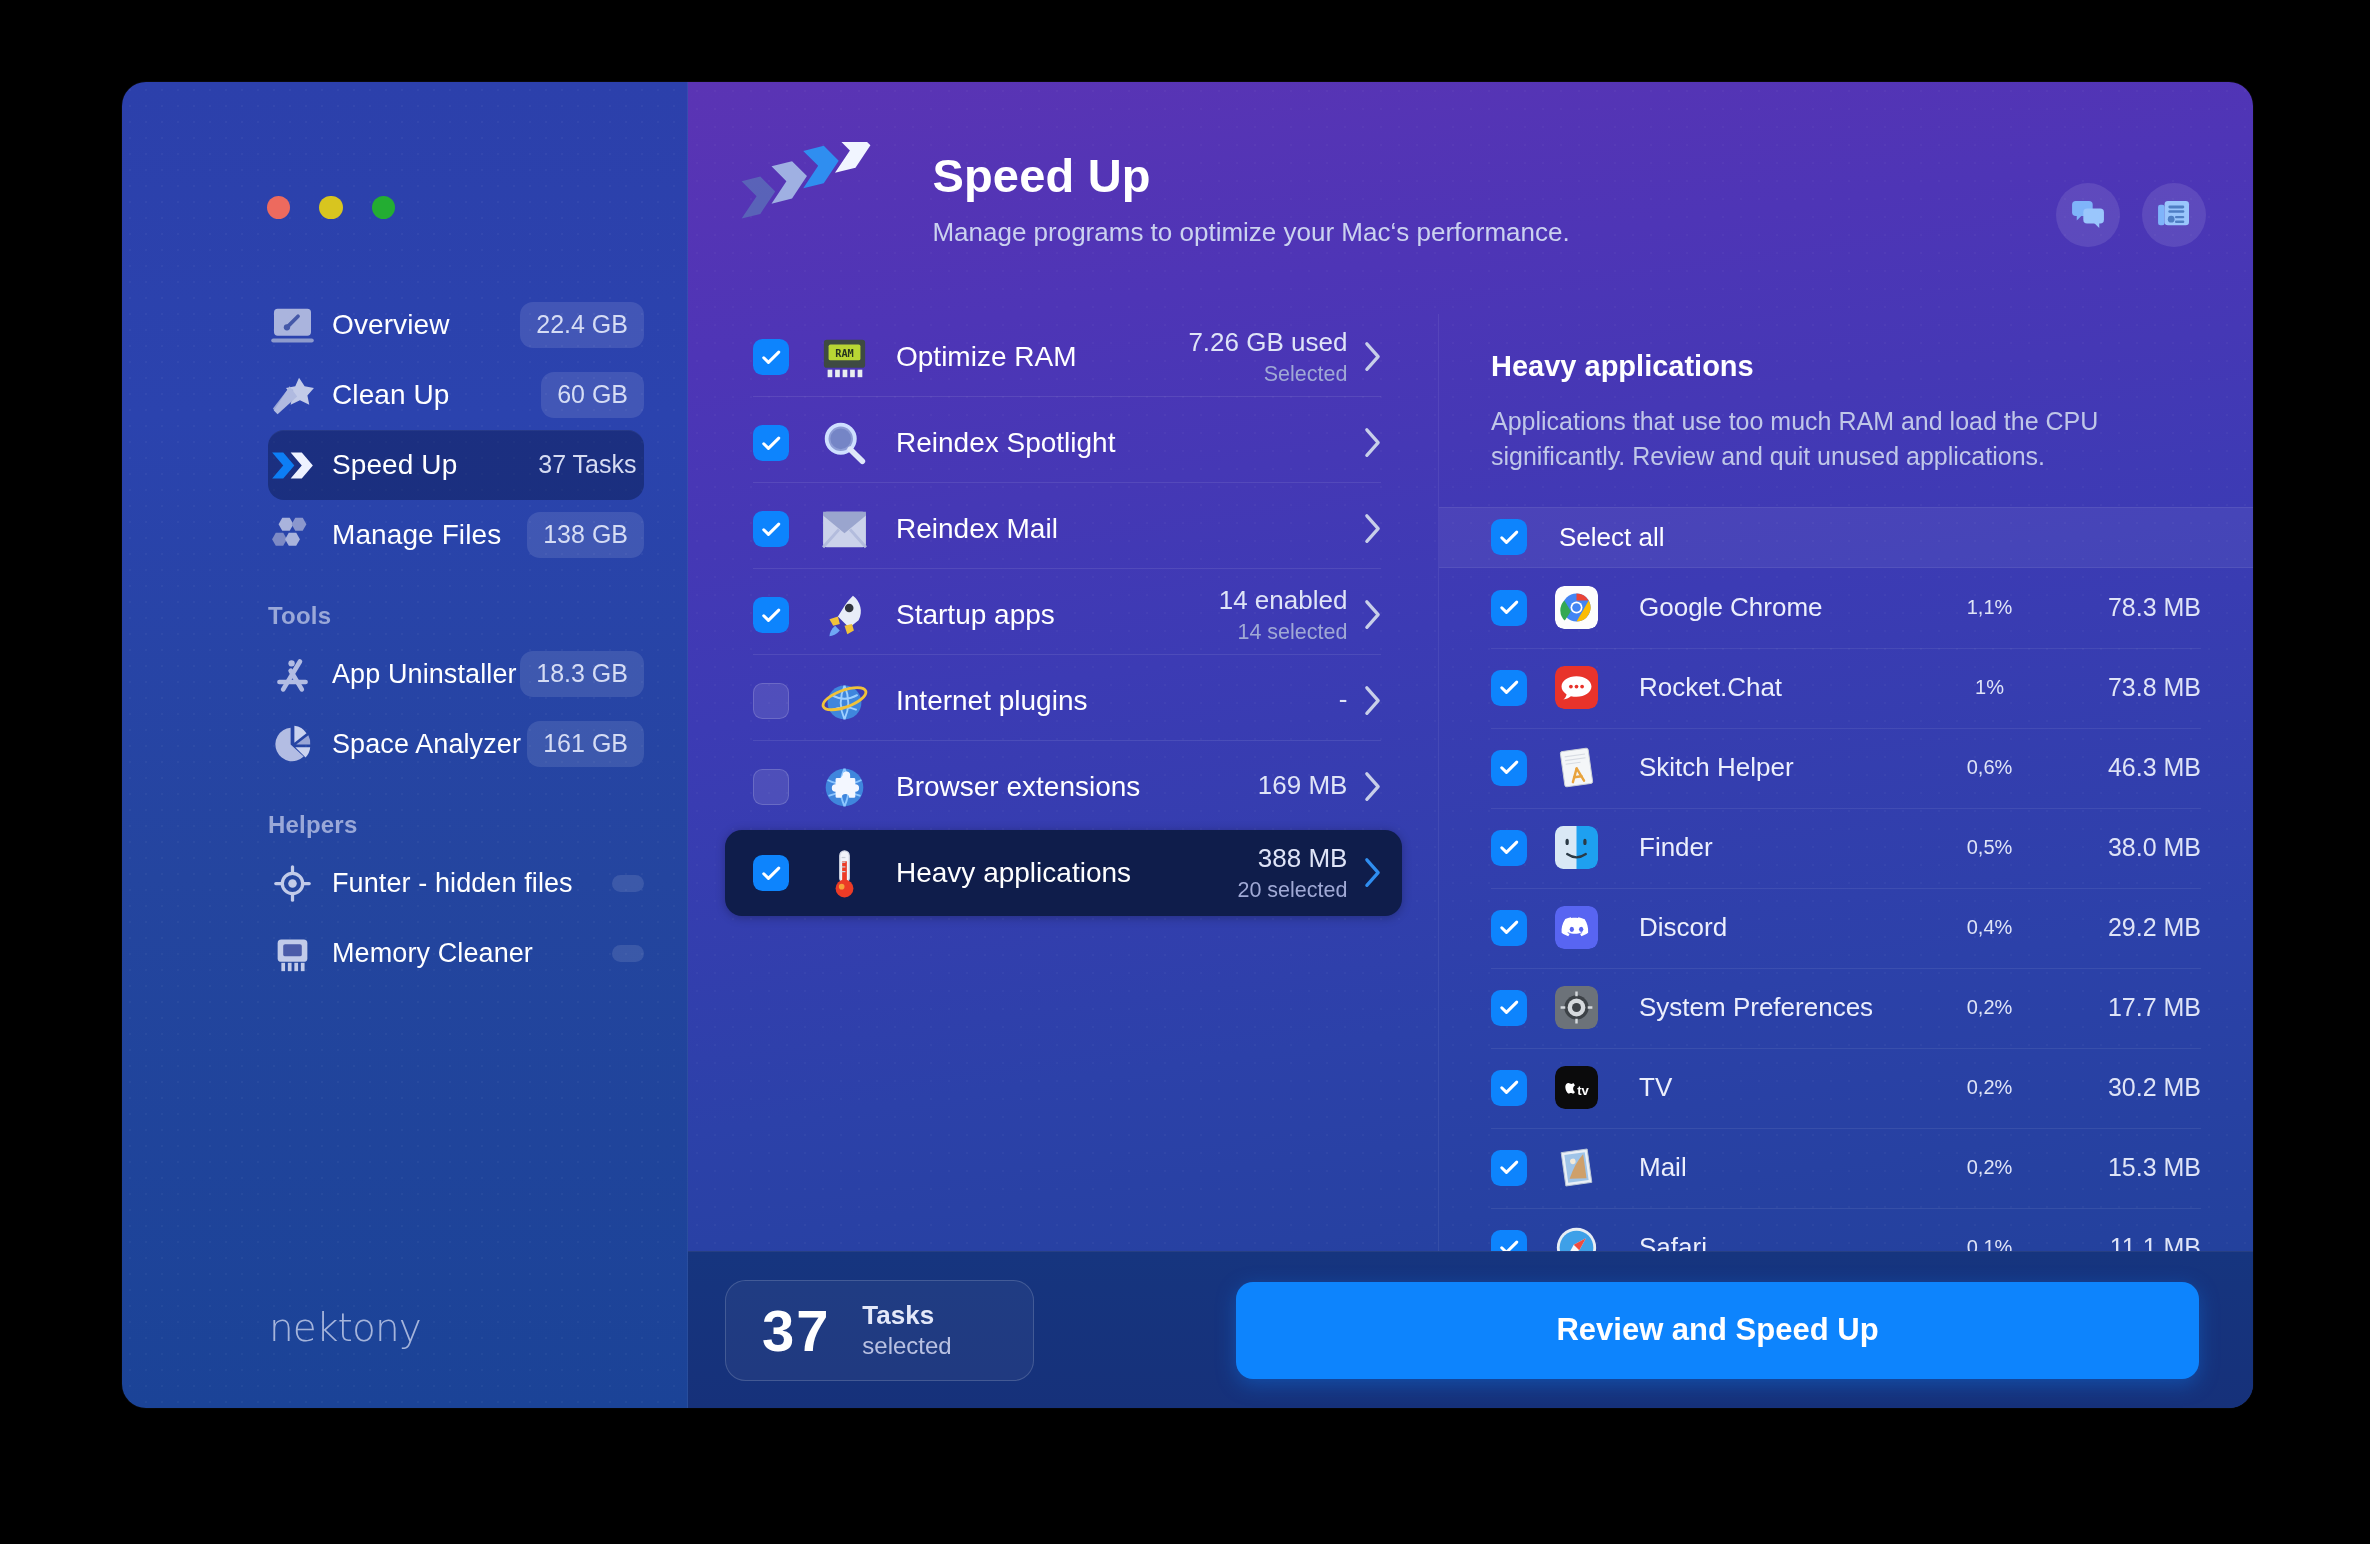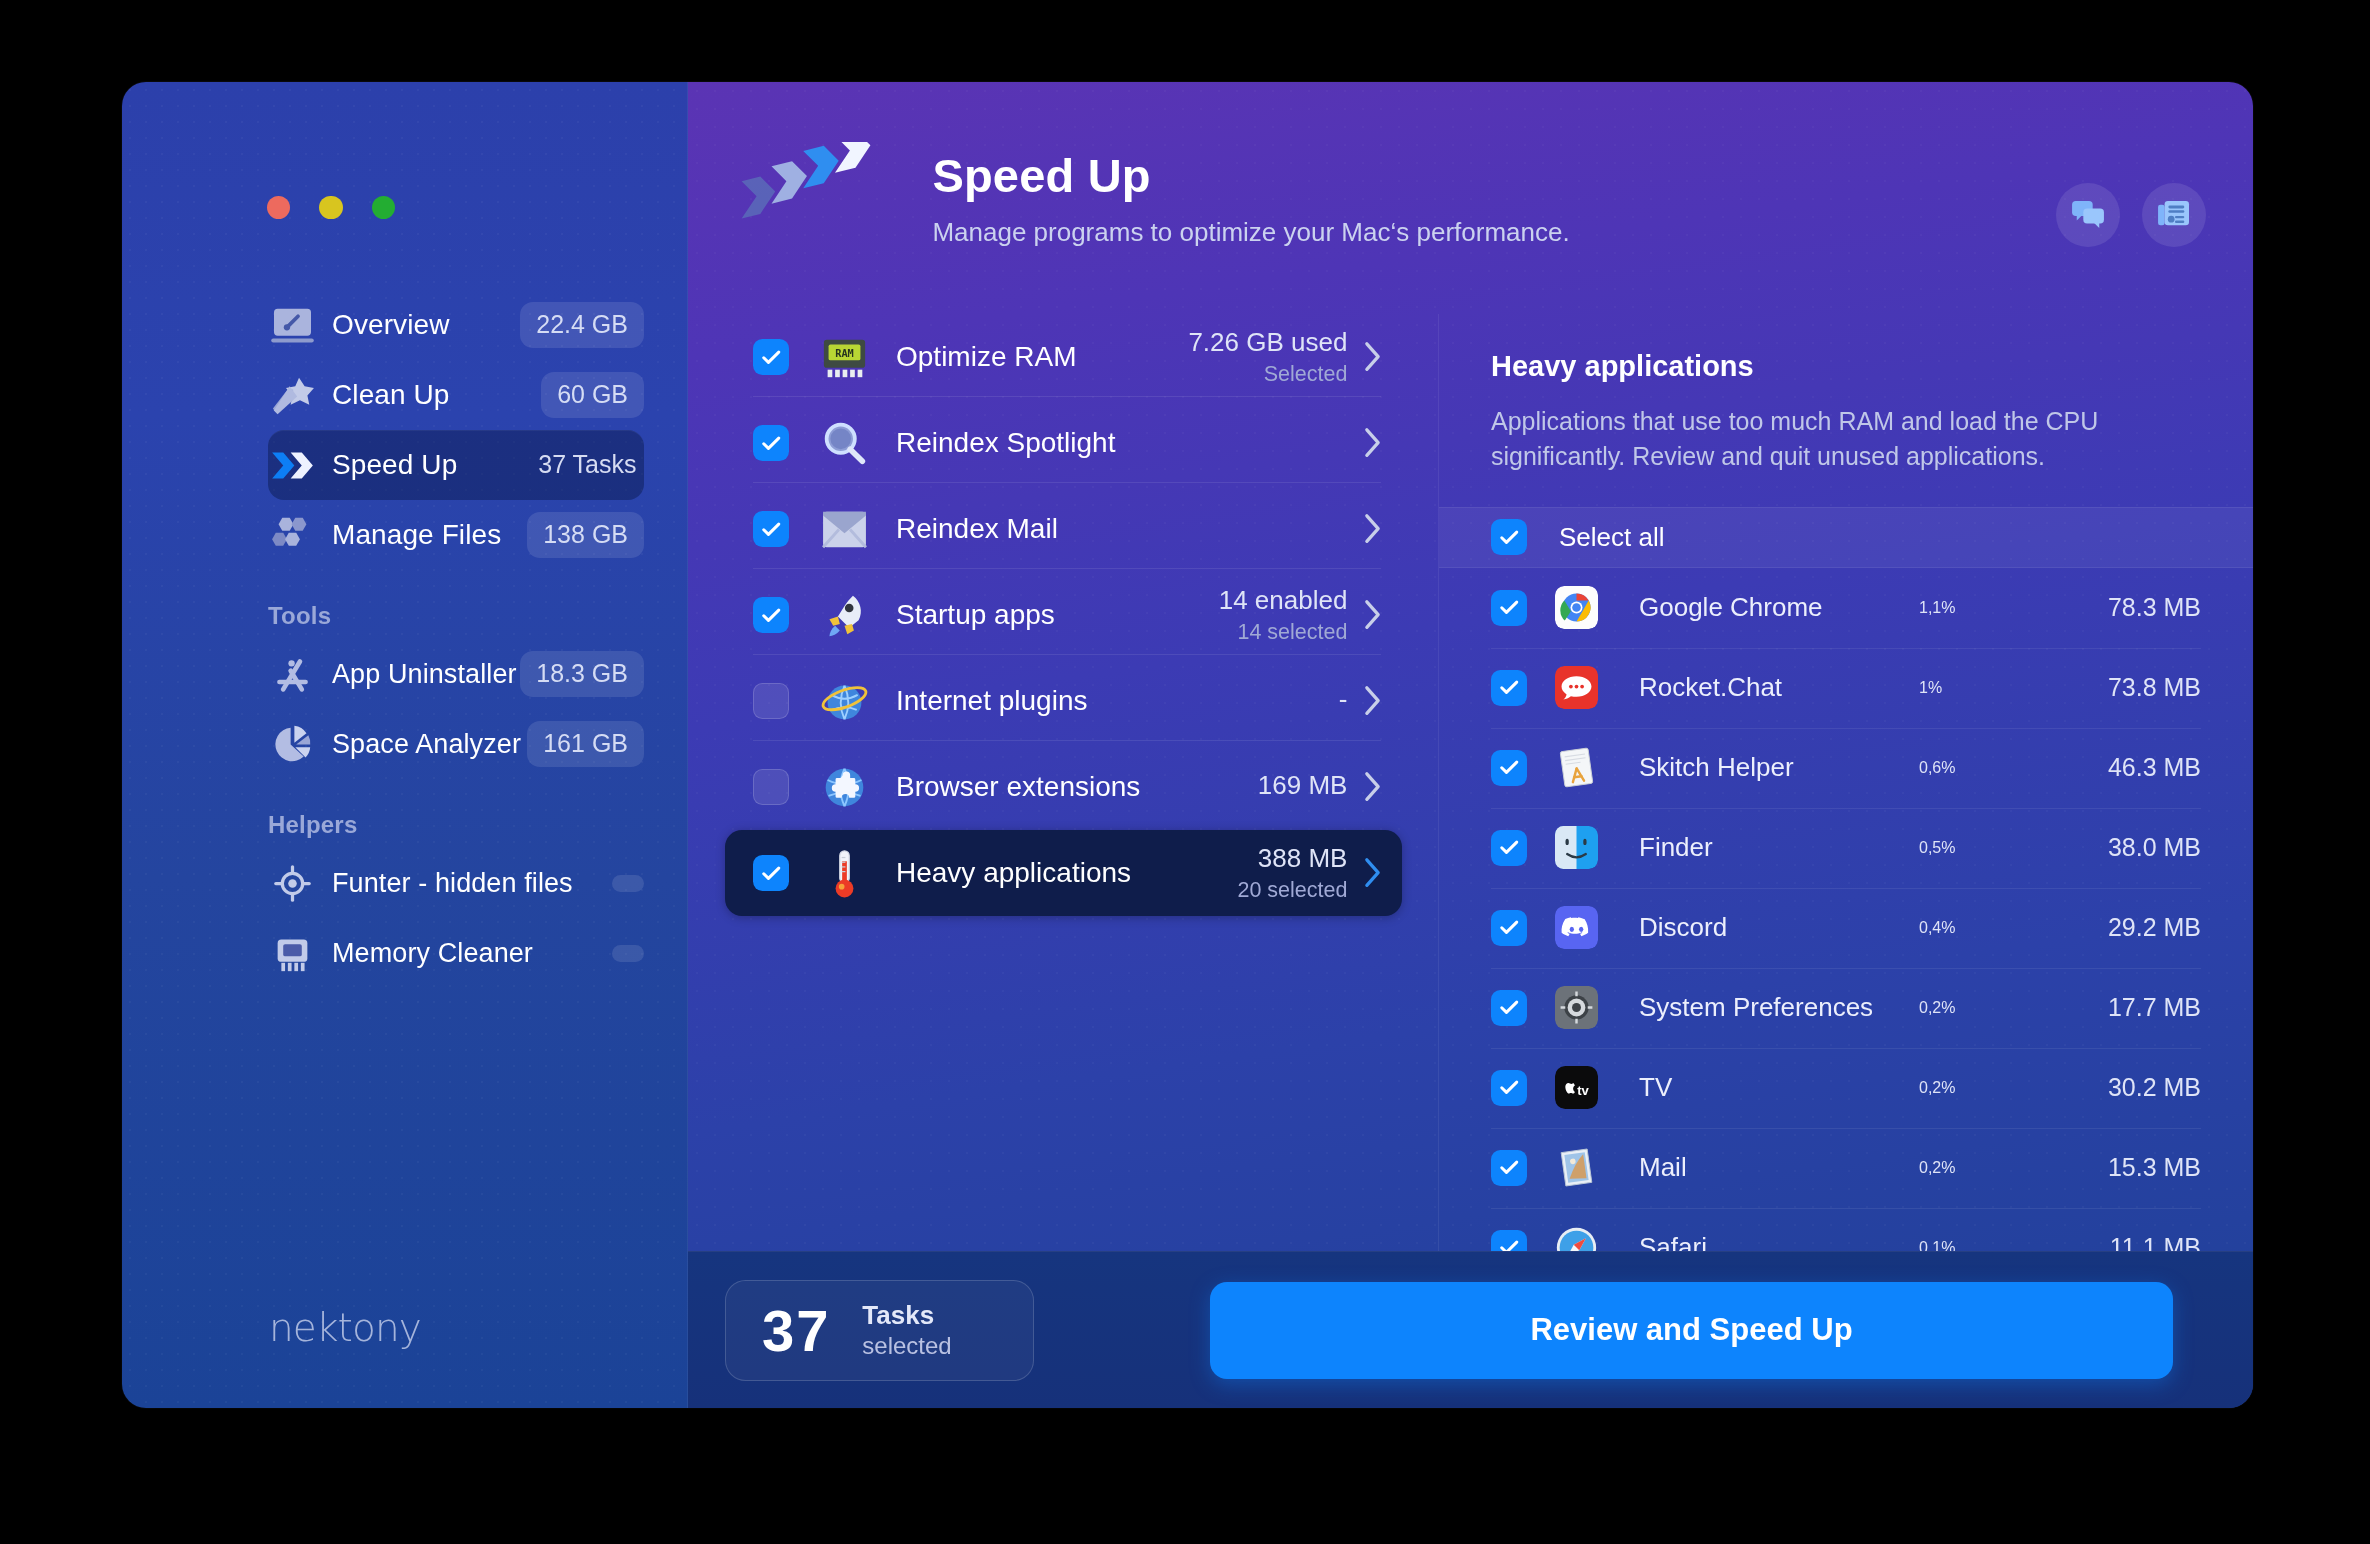--- a/index.html
+++ b/index.html
@@ -145,28 +145,28 @@
   #app-list{ flex:1; overflow:hidden; position:relative; }
   .app-row{
     position:relative; display:flex;align-items:center; height:80px; padding:0 52px; cursor:pointer;
   }
   .app-row + .app-row:before{
     content:""; position:absolute; left:52px; right:52px; top:0; height:0.9px; background:rgba(255,255,255,.075);
   }
   .app-ico{ width:43px;height:43px;flex:0 0 43px;margin-left:28px;border-radius:8.4px;overflow:hidden;
             display:flex;align-items:center;justify-content:center;}
   .app-name{ font-size:26px;color:#eceffc;margin-left:41px;white-space:nowrap;}
-  .app-cpu{ margin-left:auto; font-size:16px;color:#dfe4f7; width:141px; text-align:left;}
+  .app-cpu{ margin-left:auto; font-size:20px;color:#dfe4f7; width:141px; text-align:center;}
   .app-mem{ font-size:25px;color:#dfe4f7; width:141px; text-align:right;}
 
   
   #footer{
     position:relative;z-index:4;height:157px;flex:0 0 157px;
     background:linear-gradient(180deg,#16357f 0%,#16317a 100%);
-    display:flex;align-items:center;padding:0 80px 0 37px;
+    display:flex;align-items:center;padding:0 54px 0 37px;
     border-top:0.9px solid rgba(255,255,255,.07);
   }
   #tasks-chip{
     display:flex;align-items:center;
     border:0.9px solid rgba(255,255,255,.16);
     background:rgba(255,255,255,.045);
     border-radius:20.6px; height:101px; padding:0 41px 0 36px; min-width:309px;
   }
   #tasks-count{ font-size:58px;font-weight:bold;color:#fff;letter-spacing:1.9px;}
   #tasks-caption{ margin-left:32px; }

